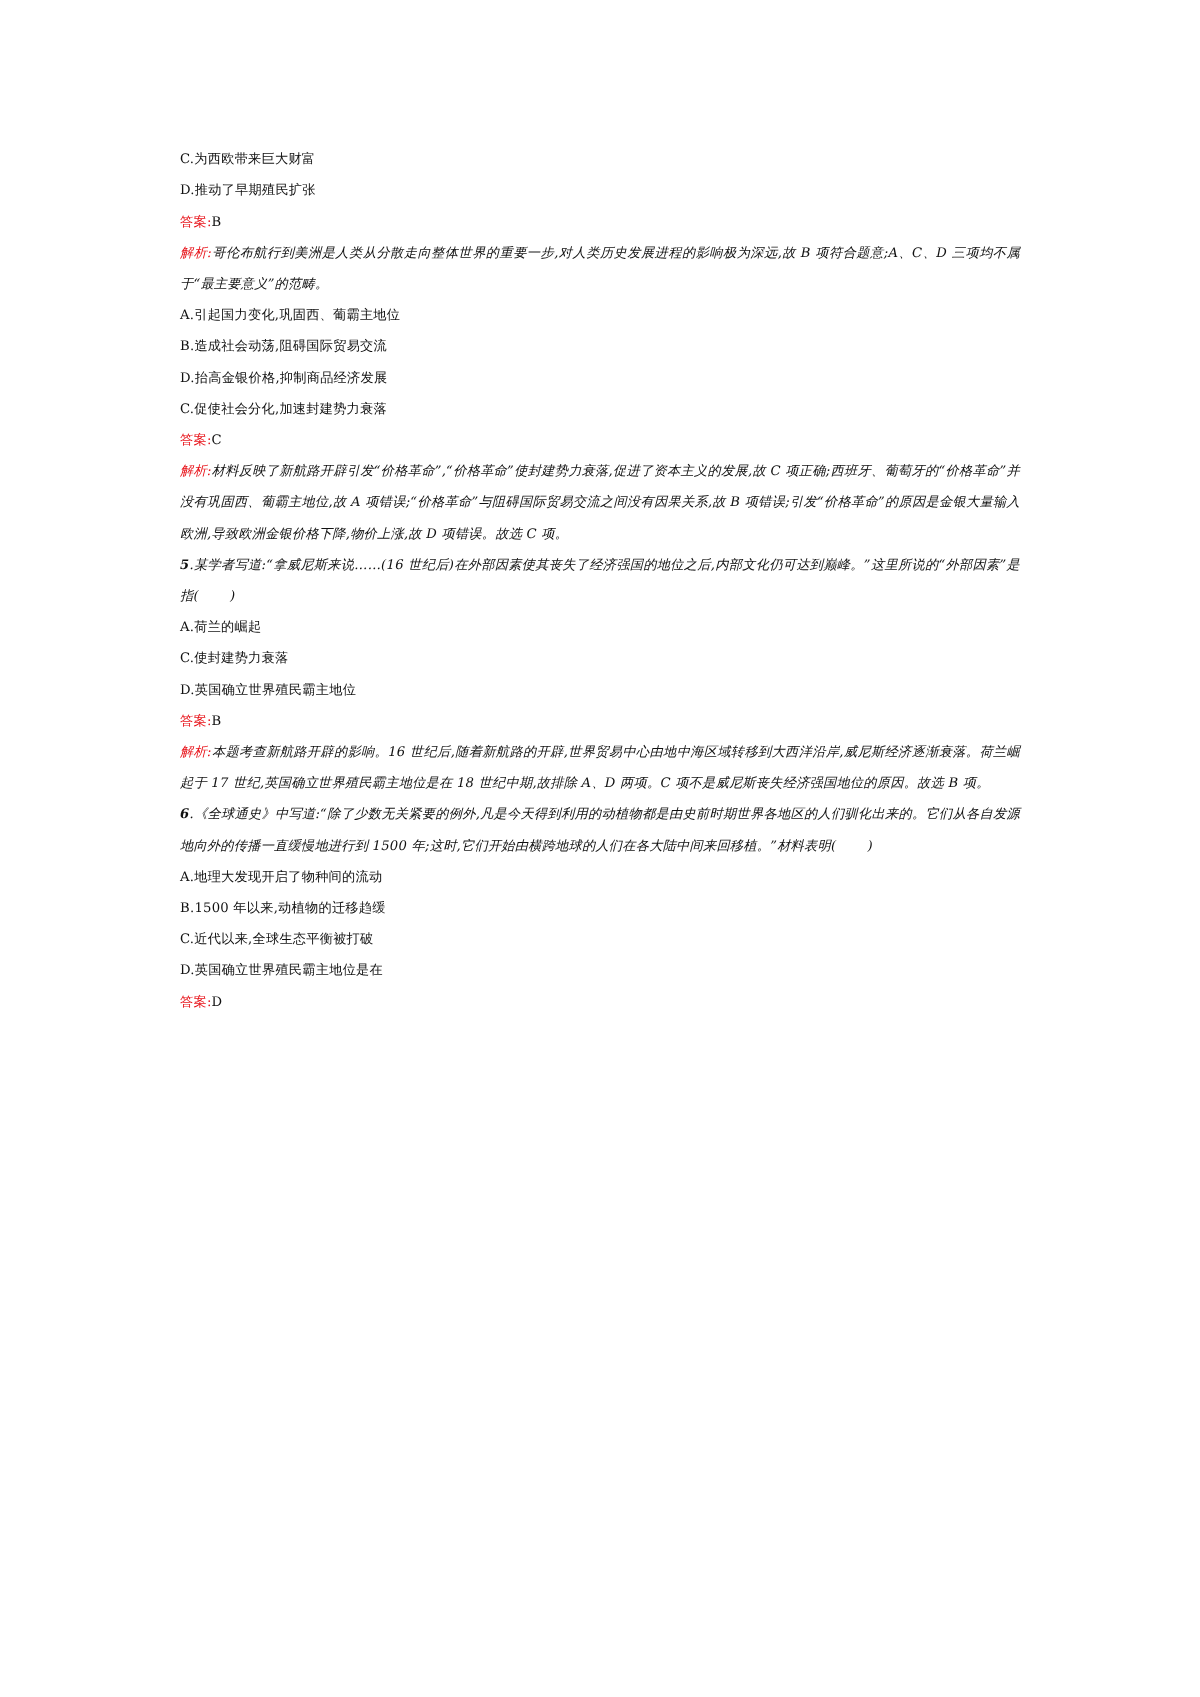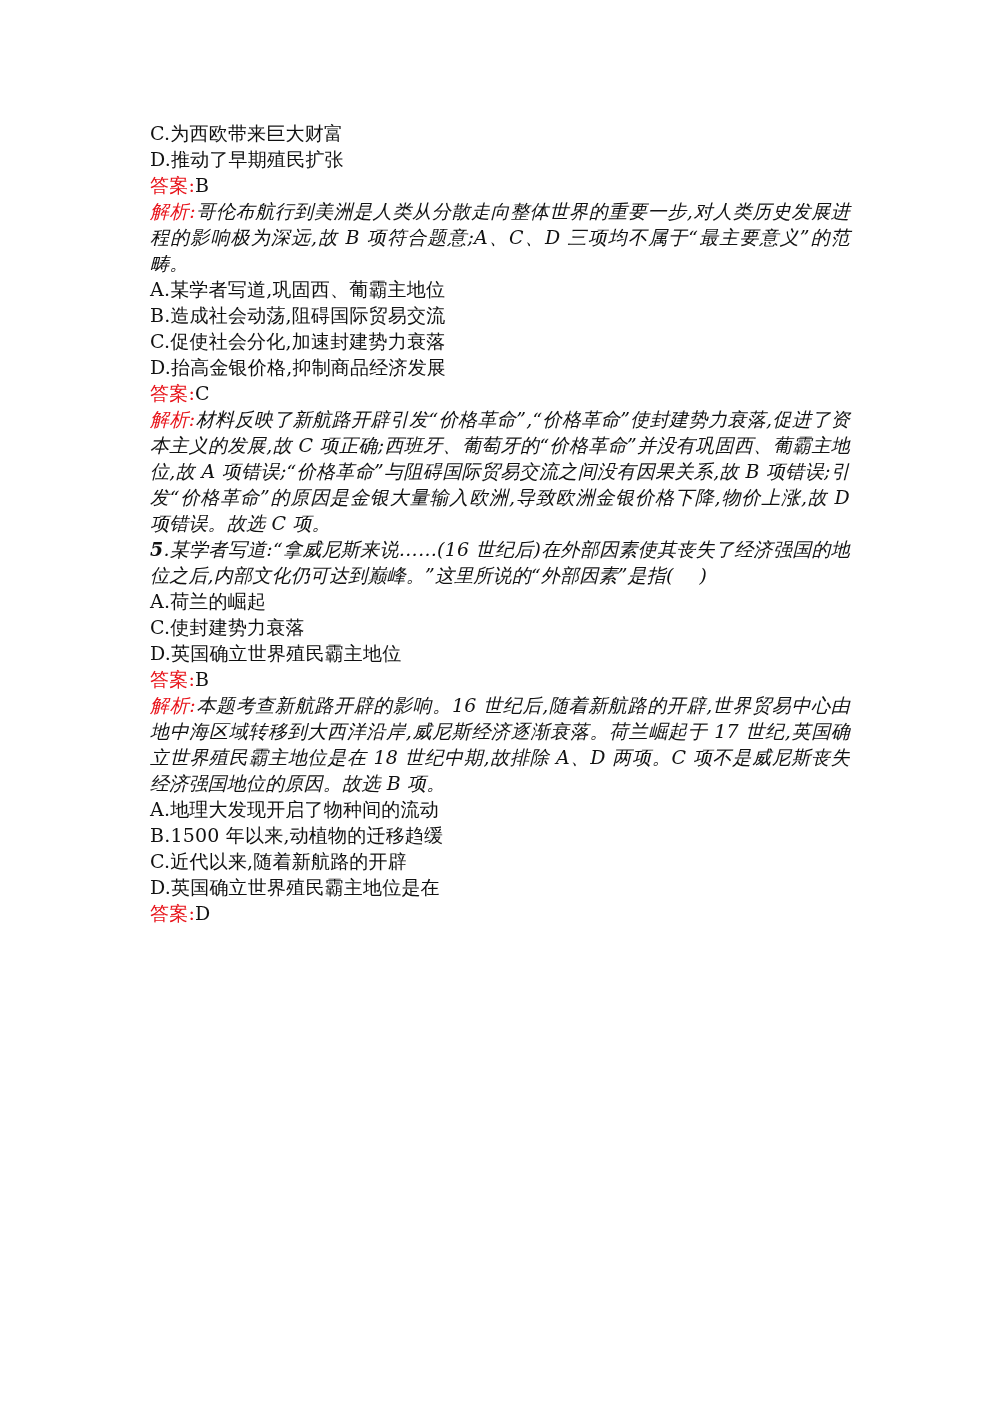--- a/index.html
+++ b/index.html
@@ -1,47 +1,48 @@
 <!DOCTYPE html>
 <html><head>
 <meta charset="utf-8">
 <style>
   html,body{margin:0;padding:0;background:#ffffff;}
   body{width:1000px;height:1414px;position:relative;overflow:hidden;
        font-family:"DejaVu Serif","Liberation Serif",serif;color:#111;}
   .page{position:absolute;left:150px;top:120px;width:700px;}
-  .line{font-size:19px;line-height:26px;height:26px;white-space:nowrap;letter-spacing:0.2px;}
+  .line{font-size:11px;line-height:26px;height:26px;white-space:nowrap;letter-spacing:0.2px;}
   .just{white-space:normal;height:auto;text-align:justify;text-align-last:left;font-style:italic;}
   .red{color:#e8141b;}
   .qnum{font-weight:bold;}
   .gap{display:inline-block;width:26px;}
 </style>
 </head>
 <body>
 
 <div class="page">
 
   <div class="line">C.为西欧带来巨大财富</div>
   <div class="line">D.推动了早期殖民扩张</div>
   <div class="line"><span class="red">答案:</span><span>B</span></div>
   <div class="line just"><span class="red">解析:</span><span>哥伦布航行到美洲是人类从分散走向整体世界的重要一步,对人类历史发展进程的影响极为深远,故 B 项符合题意;A、C、D 三项均不属于“最主要意义”的范畴。</span></div>
 
-  <div class="line">A.某学者写道,巩固西、葡霸主地位</div>
+  <div class="line">A.引起国力变化,巩固西、葡霸主地位</div>
   <div class="line">B.造成社会动荡,阻碍国际贸易交流</div>
+  <div class="line">D.抬高金银价格,抑制商品经济发展</div>
   <div class="line">C.促使社会分化,加速封建势力衰落</div>
-  <div class="line">D.抬高金银价格,抑制商品经济发展</div>
   <div class="line"><span class="red">答案:</span><span>C</span></div>
   <div class="line just"><span class="red">解析:</span><span>材料反映了新航路开辟引发“价格革命”,“价格革命”使封建势力衰落,促进了资本主义的发展,故 C 项正确;西班牙、葡萄牙的“价格革命”并没有巩固西、葡霸主地位,故 A 项错误;“价格革命”与阻碍国际贸易交流之间没有因果关系,故 B 项错误;引发“价格革命”的原因是金银大量输入欧洲,导致欧洲金银价格下降,物价上涨,故 D 项错误。故选 C 项。</span></div>
 
   <div class="line just"><span class="qnum">5</span><span>.某学者写道:“拿威尼斯来说……(16 世纪后)在外部因素使其丧失了经济强国的地位之后,内部文化仍可达到巅峰。”这里所说的“外部因素”是指(</span><span class="gap"></span><span>)</span></div>
   <div class="line">A.荷兰的崛起</div>
   <div class="line">C.使封建势力衰落</div>
   <div class="line">D.英国确立世界殖民霸主地位</div>
   <div class="line"><span class="red">答案:</span><span>B</span></div>
   <div class="line just"><span class="red">解析:</span><span>本题考查新航路开辟的影响。16 世纪后,随着新航路的开辟,世界贸易中心由地中海区域转移到大西洋沿岸,威尼斯经济逐渐衰落。荷兰崛起于 17 世纪,英国确立世界殖民霸主地位是在 18 世纪中期,故排除 A、D 两项。C 项不是威尼斯丧失经济强国地位的原因。故选 B 项。</span></div>
 
+  <div class="line just"><span class="qnum">6</span><span>.《全球通史》中写道:“除了少数无关紧要的例外,凡是今天得到利用的动植物都是由史前时期世界各地区的人们驯化出来的。它们从各自发源地向外的传播一直缓慢地进行到 1500 年;这时,它们开始由横跨地球的人们在各大陆中间来回移植。”材料表明(</span><span class="gap"></span><span>)</span></div>
   <div class="line">A.地理大发现开启了物种间的流动</div>
   <div class="line">B.1500 年以来,动植物的迁移趋缓</div>
-  <div class="line">C.近代以来,随着新航路的开辟</div>
+  <div class="line">C.近代以来,全球生态平衡被打破</div>
   <div class="line">D.英国确立世界殖民霸主地位是在</div>
   <div class="line"><span class="red">答案:</span><span>D</span></div>
 
 </div>
 
 </body></html>

